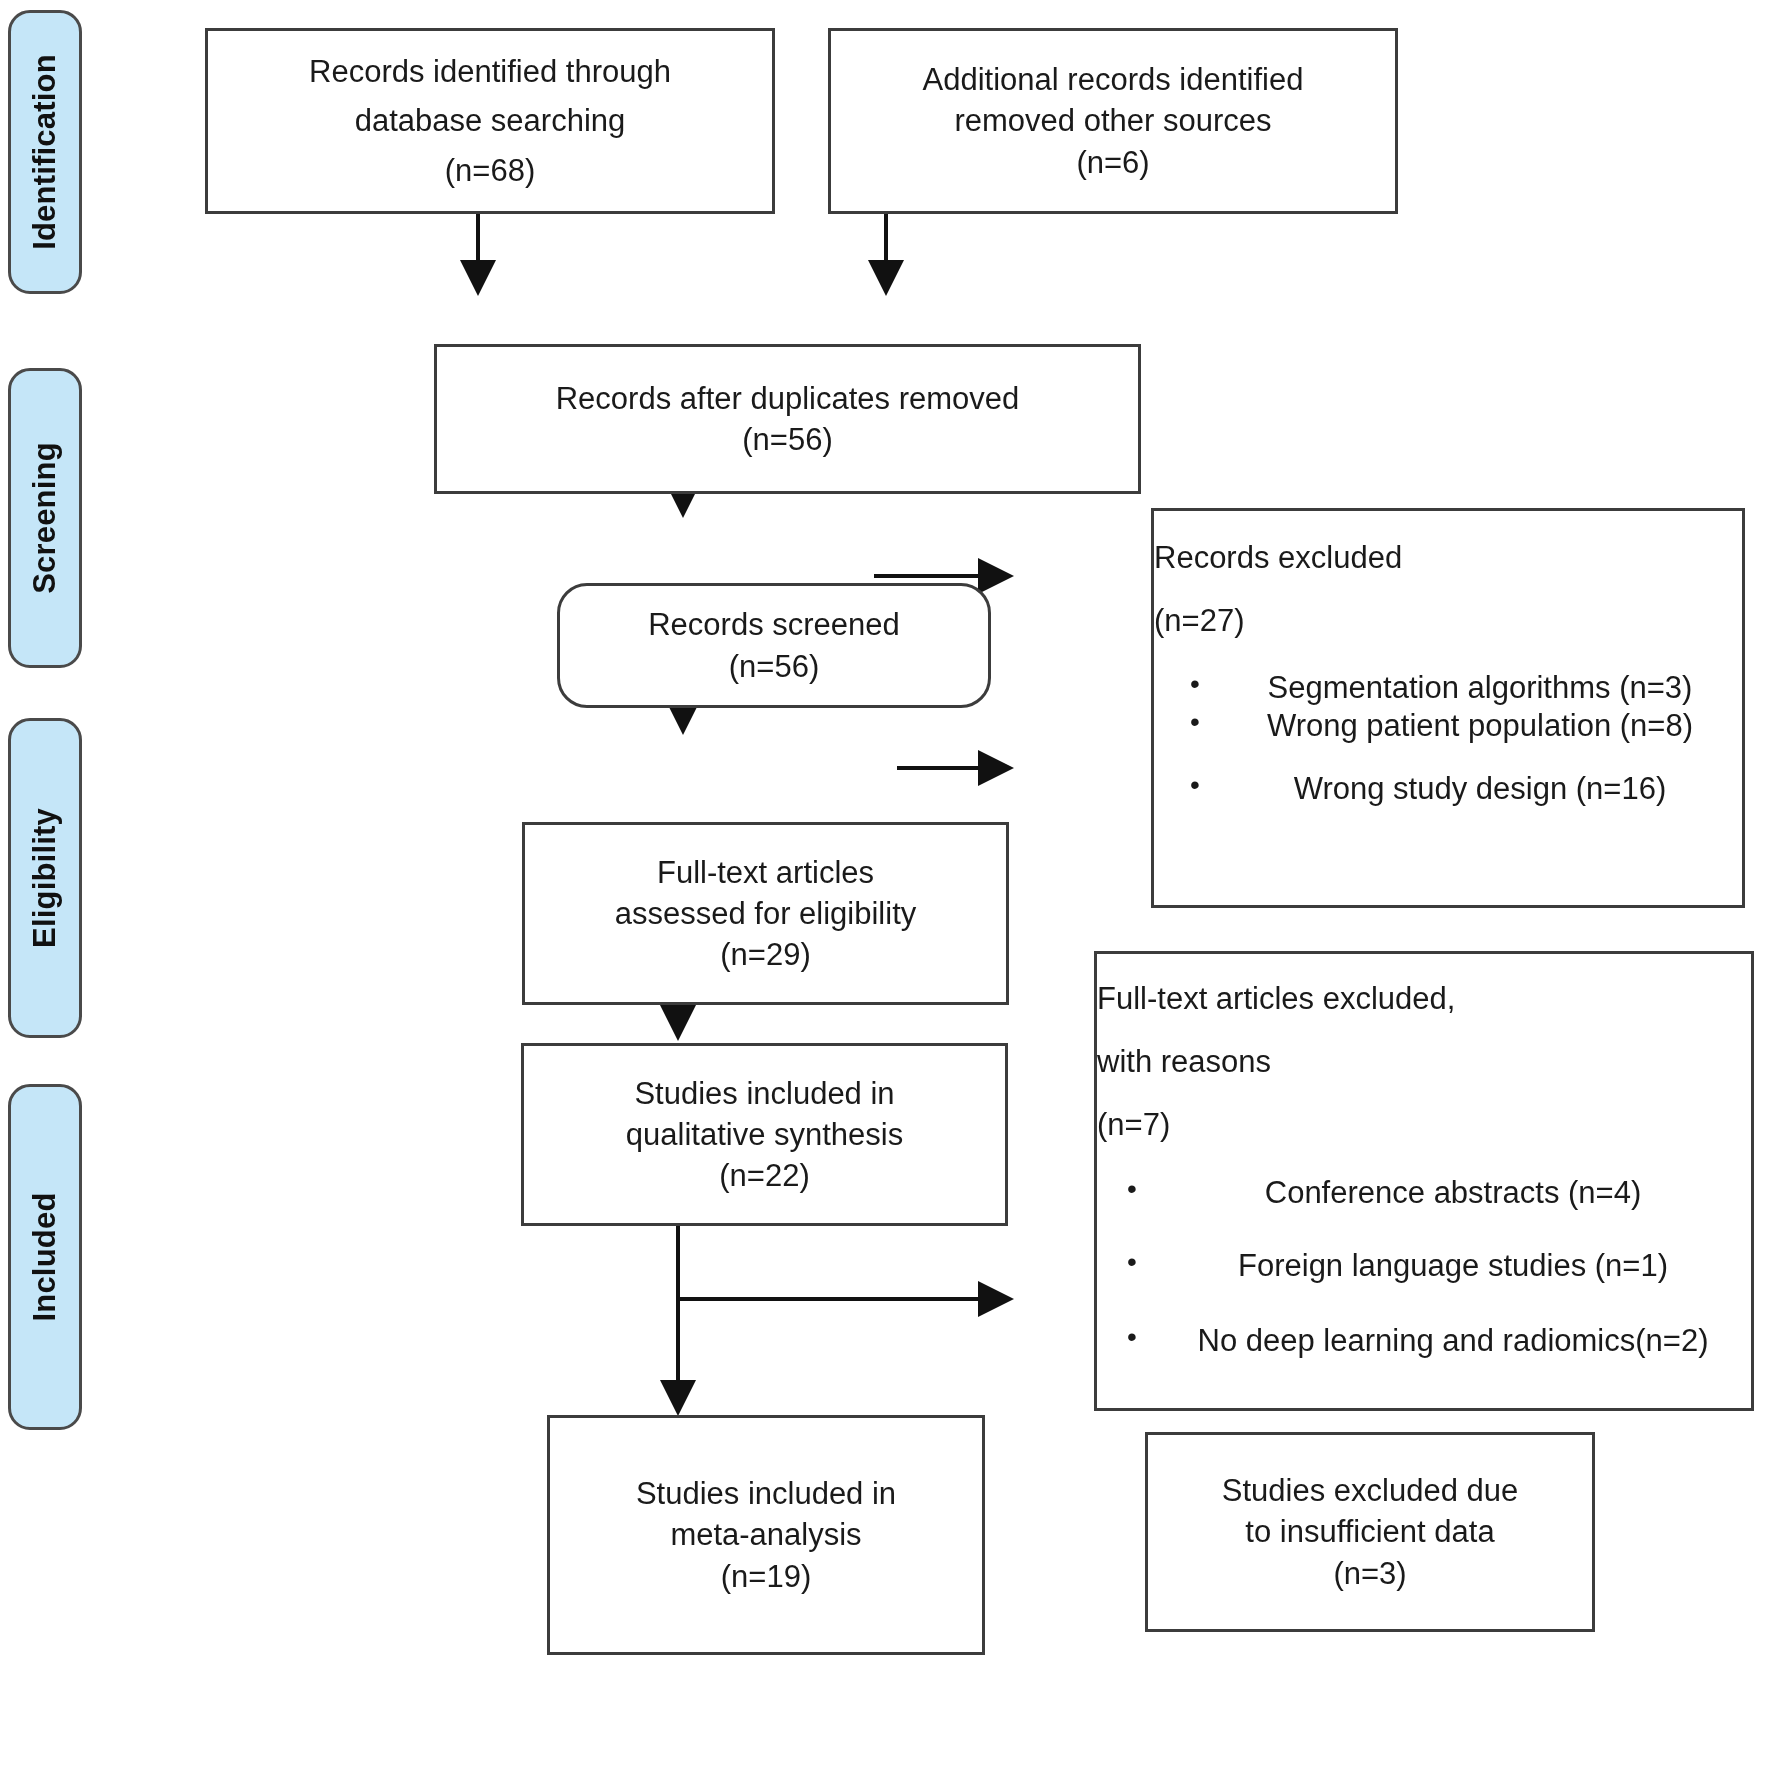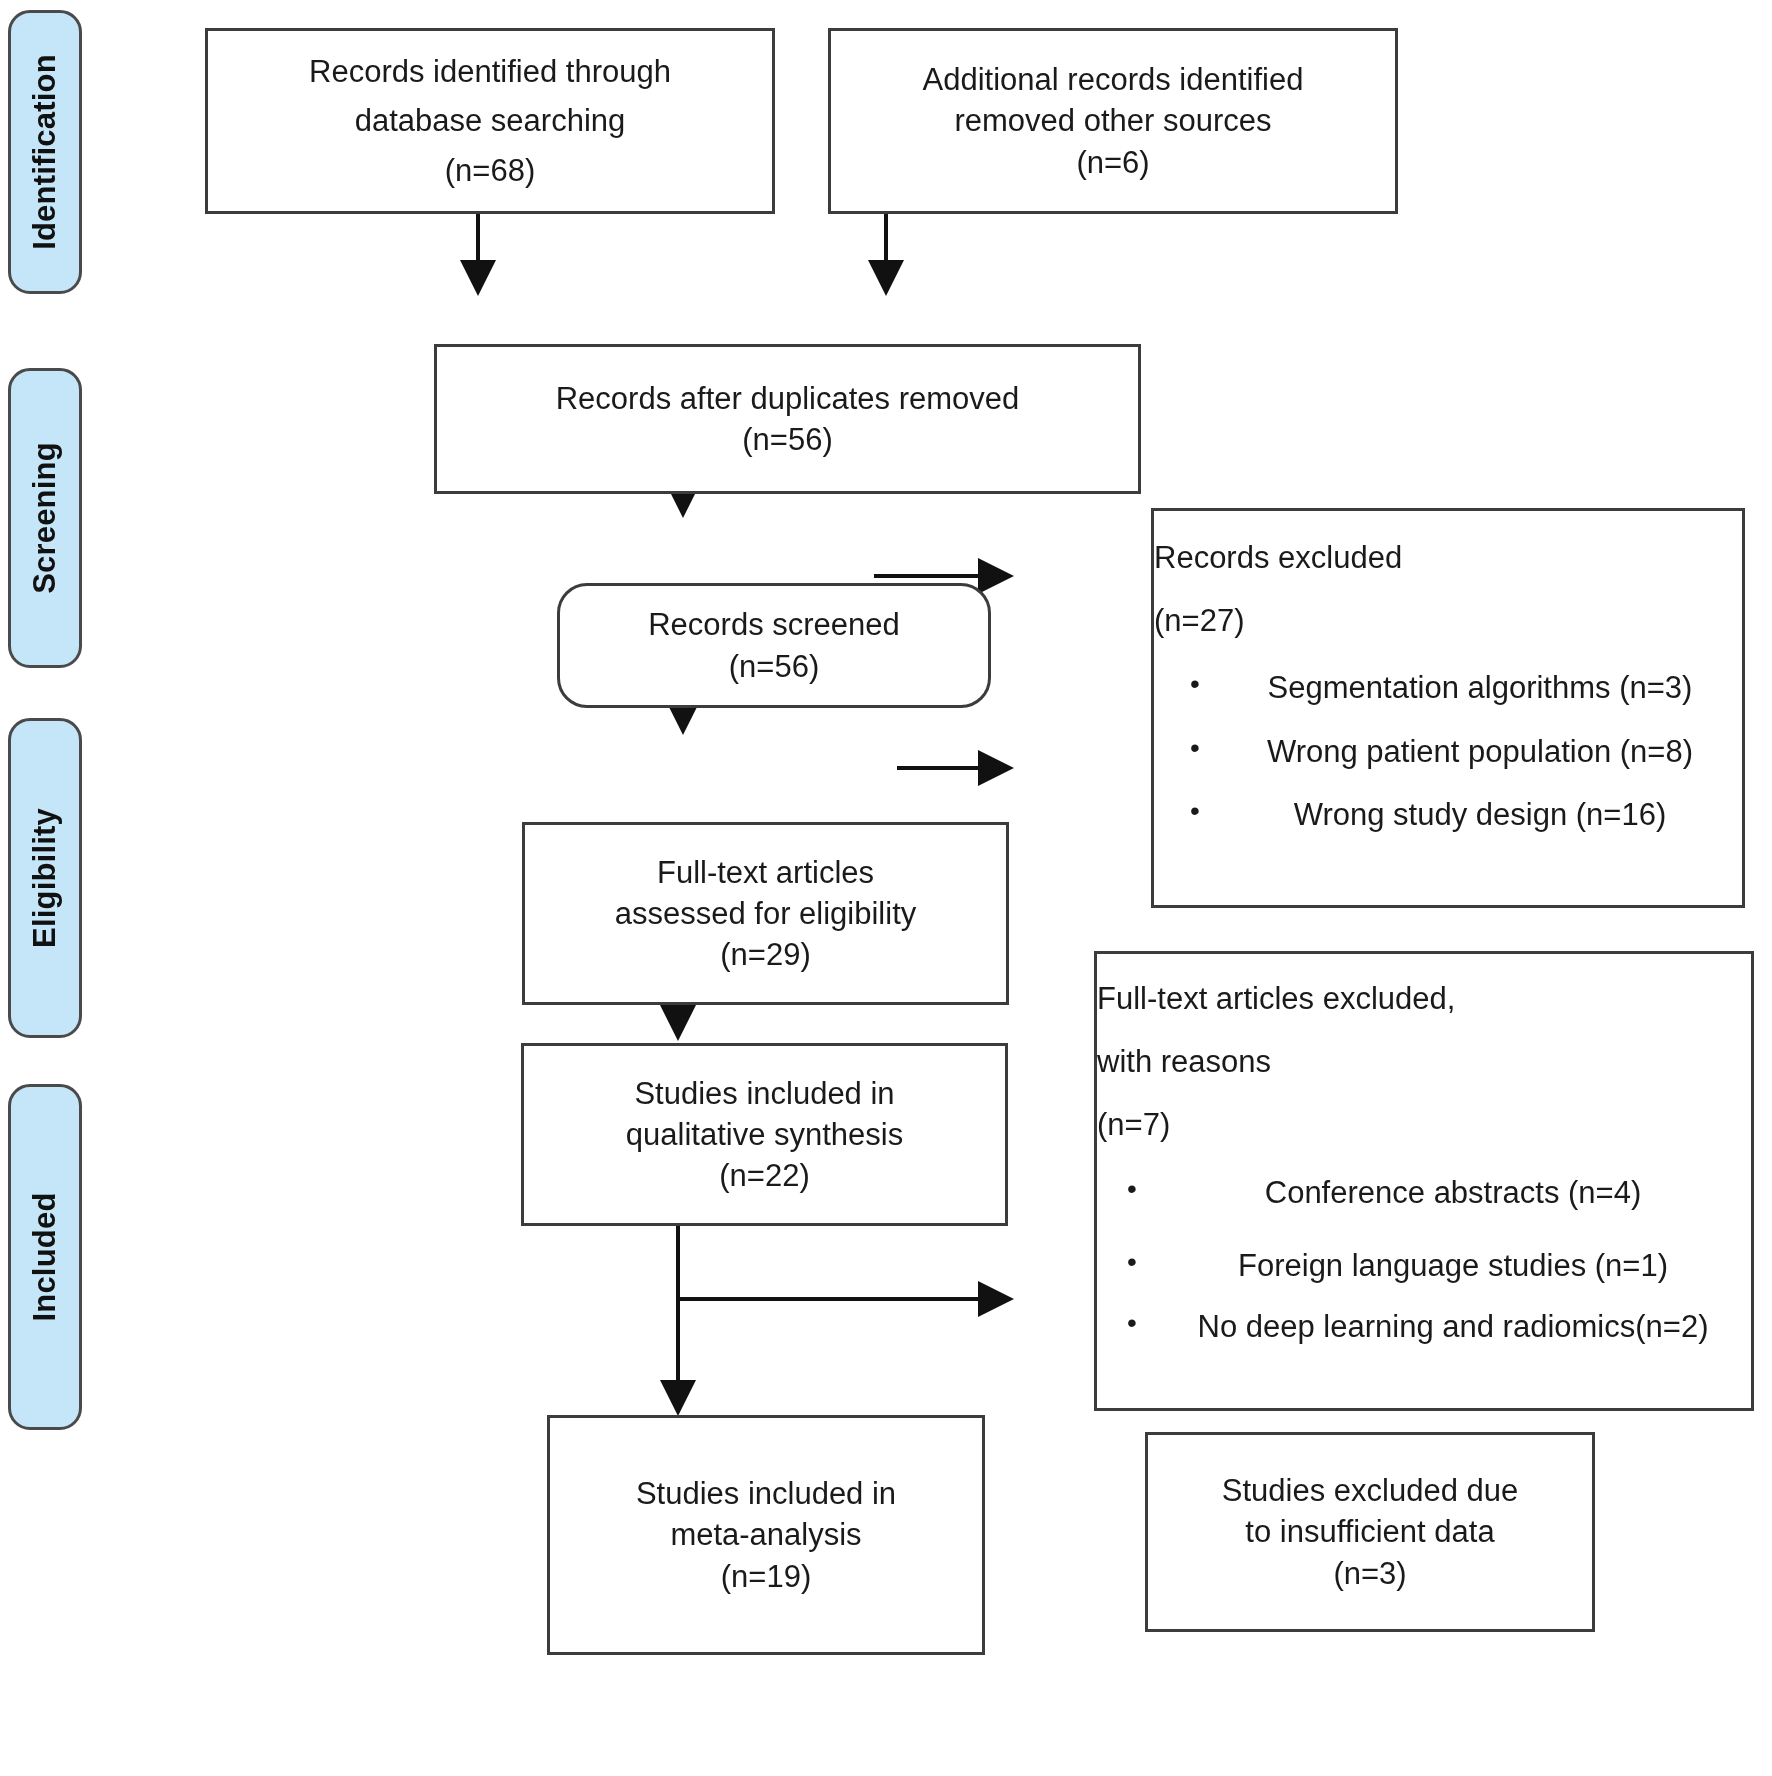--- a/index.html
+++ b/index.html
@@ -169,41 +169,41 @@
     <span class="ln">Records screened</span>
     <span class="ln">(n=56)</span>
   </div>
 
   <div class="fbox listbox" style="left:1151px; top:508px; width:594px; height:400px;">
     <div class="head" style="padding-top:28px;">
       <span class="ln">Records excluded</span>
       <span class="ln" style="margin-top:26px;">(n=27)</span>
     </div>
     <ul style="margin-top:30px; padding-left:30px;">
-      <li style="margin-bottom:26px;">Segmentation algorithms (n=3)</li>
+      <li style="">Segmentation algorithms (n=3)</li>
       <li style="margin-bottom:26px;">Wrong patient population (n=8)</li>
       <li>Wrong study design (n=16)</li>
     </ul>
   </div>
 
   <div class="fbox" style="left:522px; top:822px; width:487px; height:183px;">
     <span class="ln">Full-text articles</span>
     <span class="ln">assessed for eligibility</span>
     <span class="ln">(n=29)</span>
   </div>
 
   <div class="fbox listbox" style="left:1094px; top:951px; width:660px; height:460px;">
     <div class="head" style="padding-top:26px;">
       <span class="ln">Full-text articles excluded,</span>
       <span class="ln" style="margin-top:26px;">with reasons</span>
       <span class="ln" style="margin-top:26px;">(n=7)</span>
     </div>
     <ul style="margin-top:30px; padding-left:24px;">
       <li style="margin-bottom:36px;">Conference abstracts (n=4)</li>
-      <li style="margin-bottom:24px;">Foreign language studies (n=1)</li>
+      <li style="margin-bottom:38px;">Foreign language studies (n=1)</li>
       <li>No deep learning and radiomics(n=2)</li>
     </ul>
   </div>
 
   <div class="fbox" style="left:521px; top:1043px; width:487px; height:183px;">
     <span class="ln">Studies included in</span>
     <span class="ln">qualitative synthesis</span>
     <span class="ln">(n=22)</span>
   </div>
 

